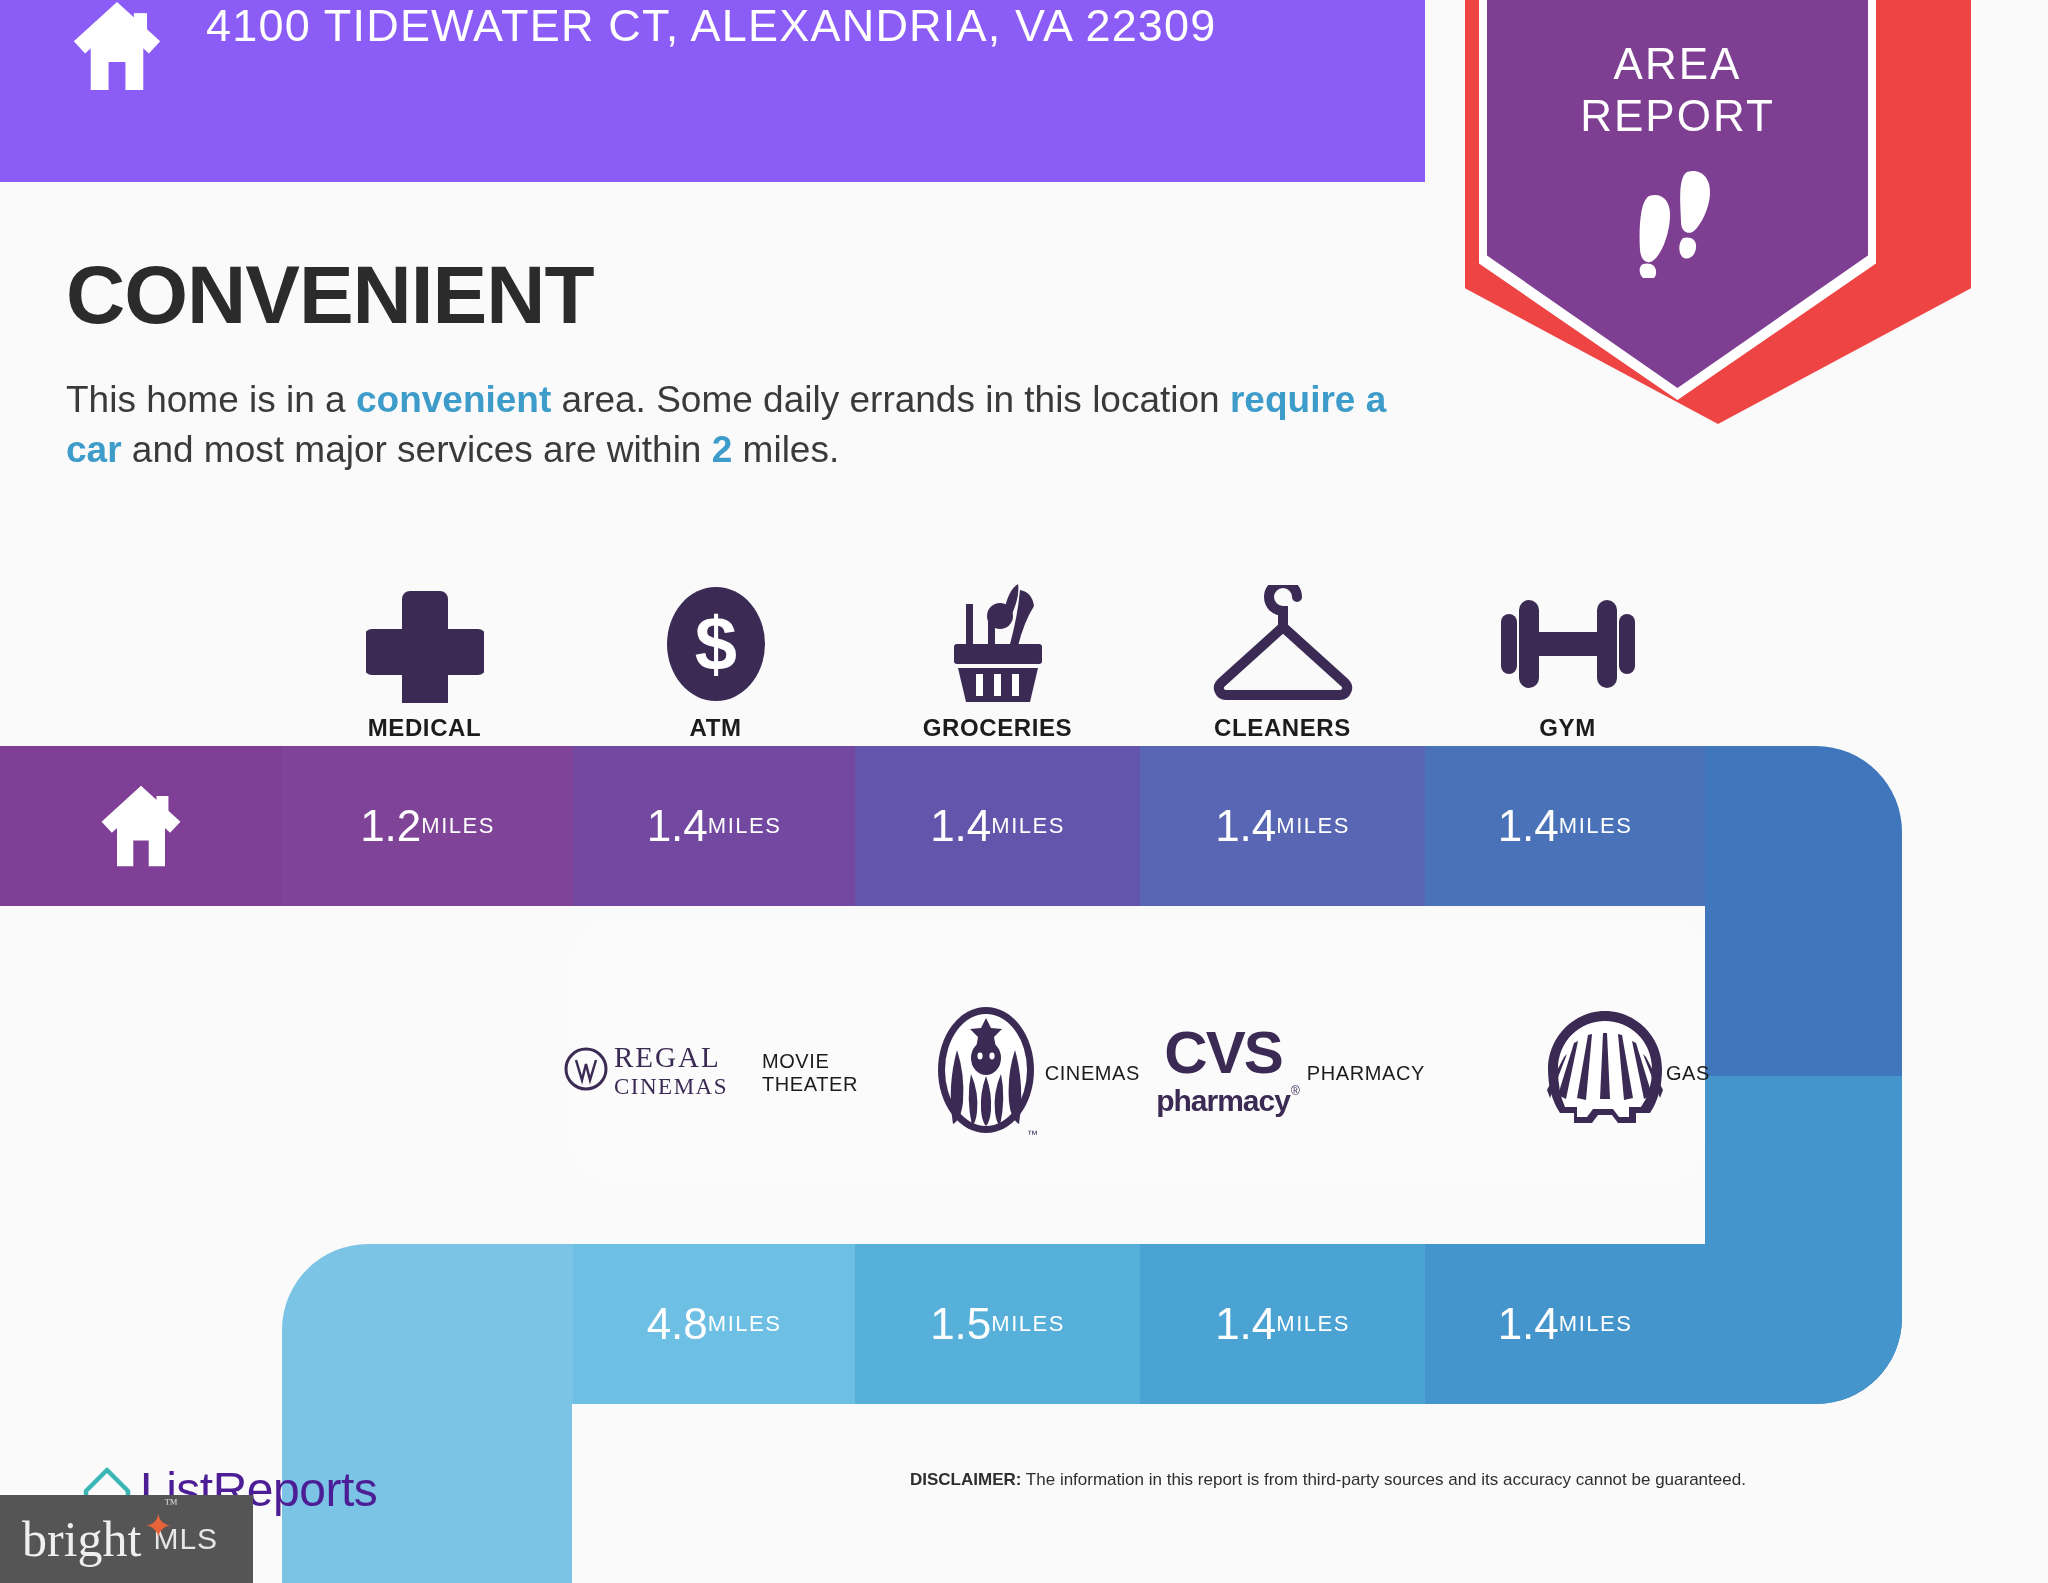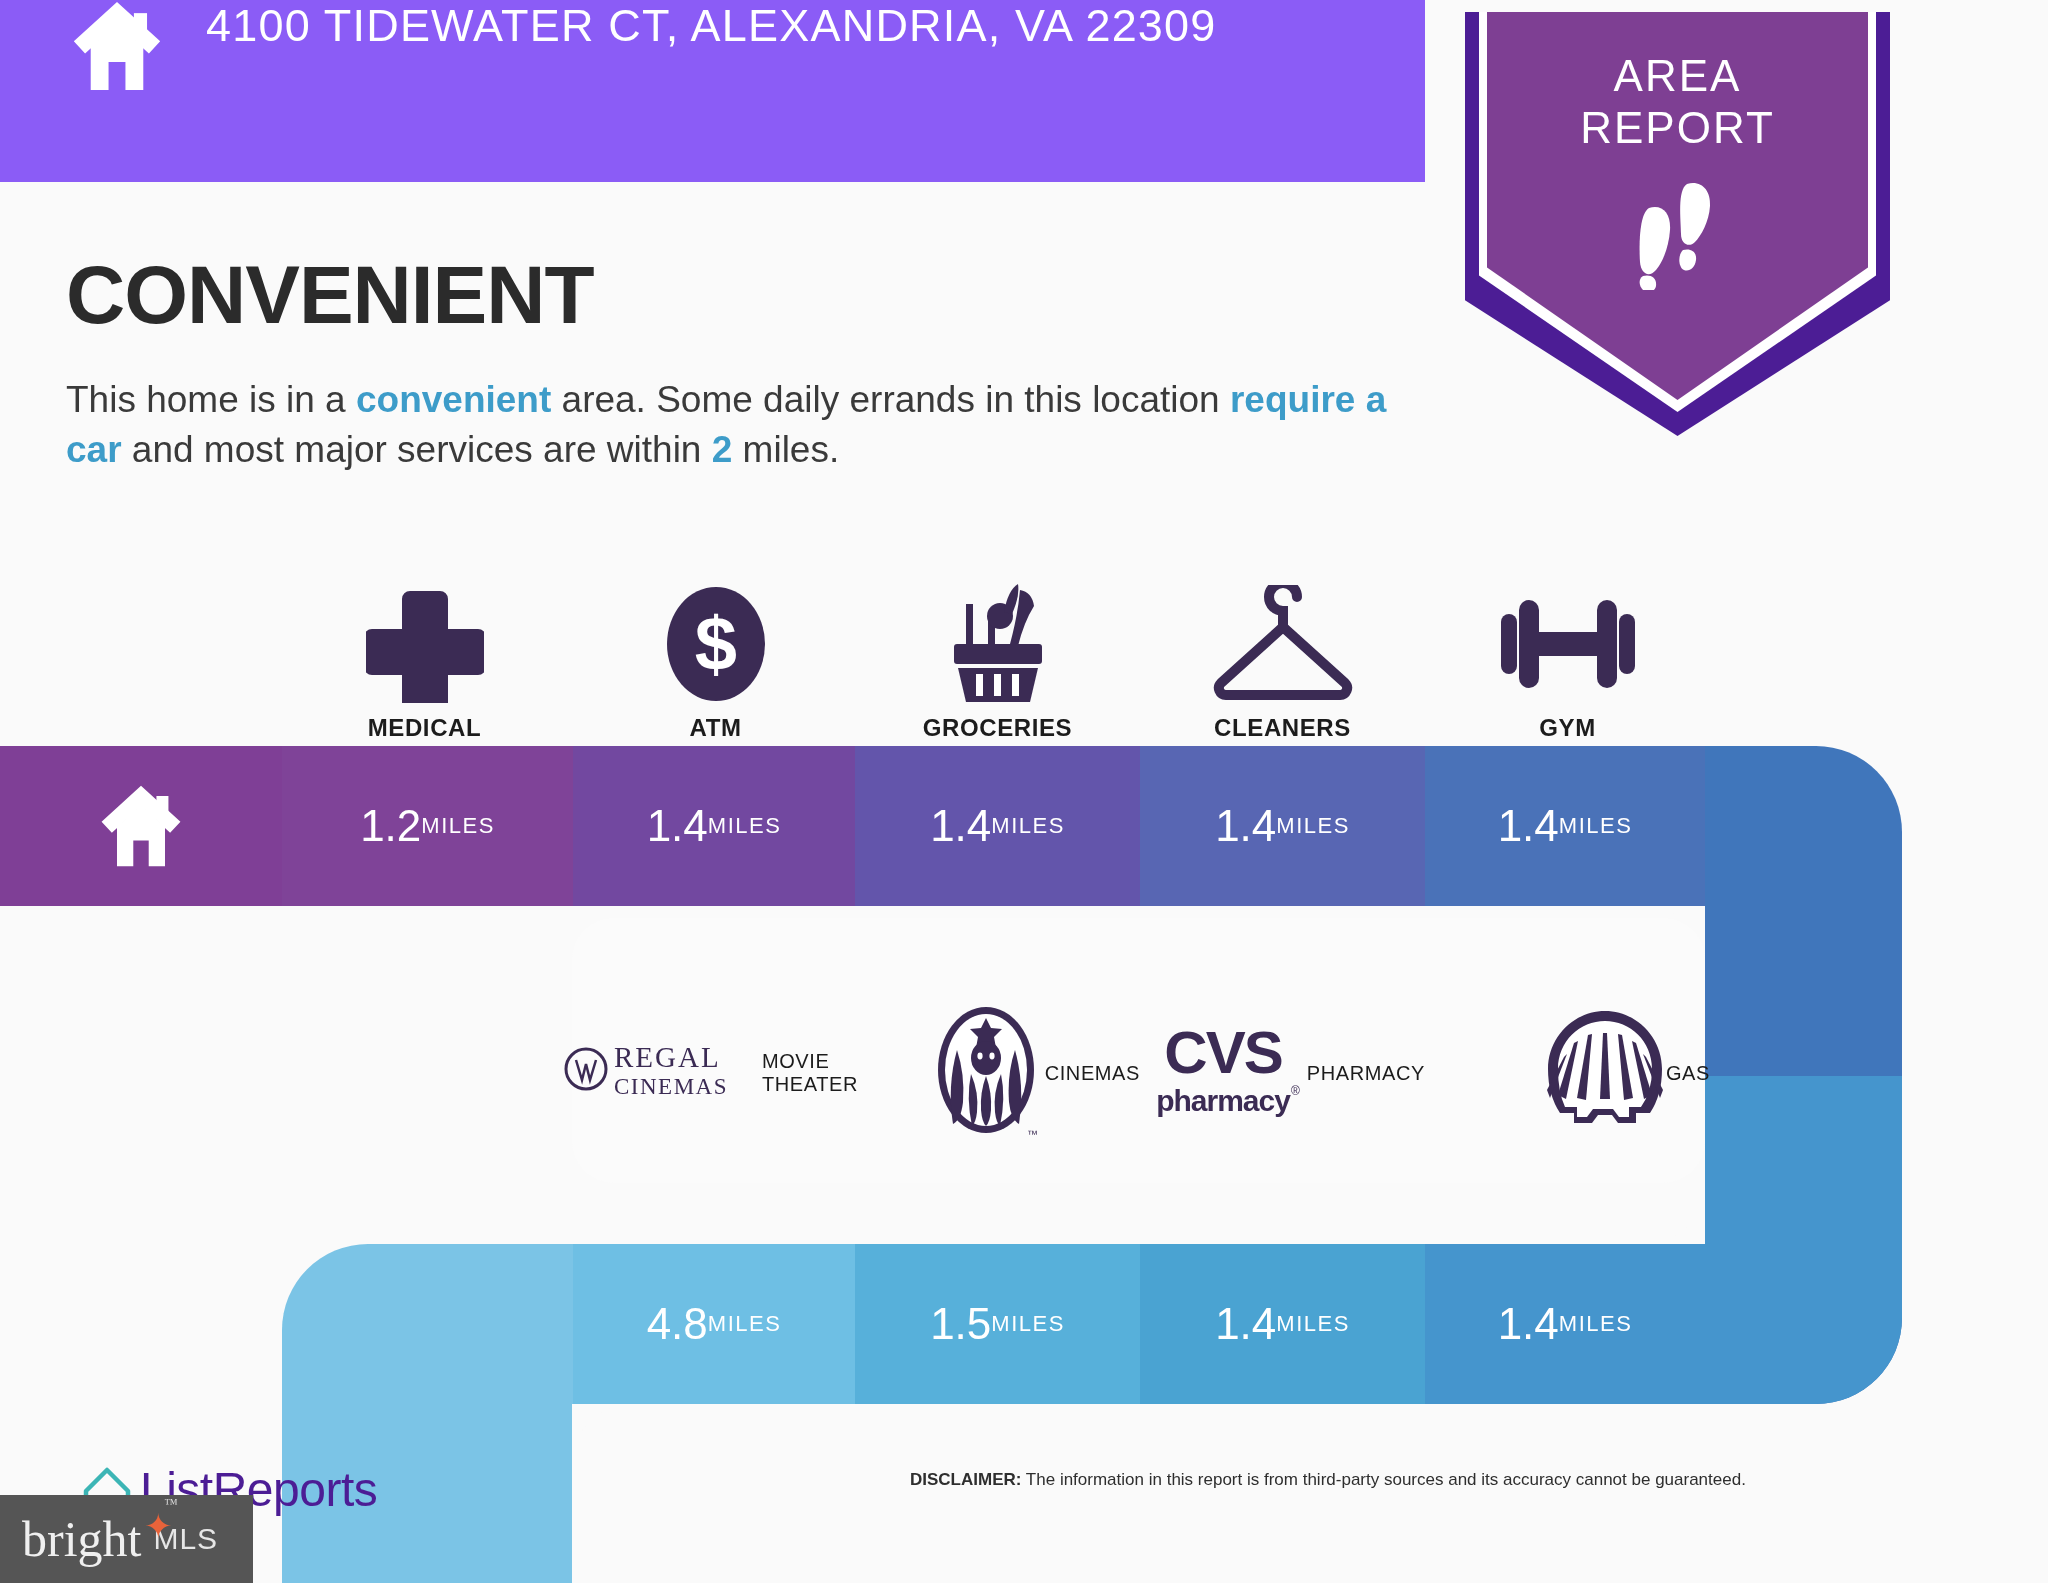--- a/index.html
+++ b/index.html
@@ -25,25 +25,24 @@
     color:#ffffff;
     font-size:45px;
     letter-spacing:1.2px;
     font-weight:400;
     white-space:nowrap;
   }
 
   
   .badge {
     position:absolute; left:1465px; top:0;
-    width:425px; height:424px;
+    width:506px; height:424px;
     -webkit-clip-path:polygon(0 0,100% 0,100% 68%,50% 100%,0 68%);
     clip-path:polygon(0 0,100% 0,100% 68%,50% 100%,0 68%);
-    background:#4c1d95;
-    margin-top:12px;
+    background:#ef4444;
   }
   .badge-inner {
     position:absolute; left:14px; top:-20px;
     width:397px; height:420px;
     -webkit-clip-path:polygon(0 0,100% 0,100% 67.5%,50% 100%,0 67.5%);
     clip-path:polygon(0 0,100% 0,100% 67.5%,50% 100%,0 67.5%);
     background:#ffffff;
   }
   .badge-inner2 {
     position:absolute; left:22px; top:-20px;

